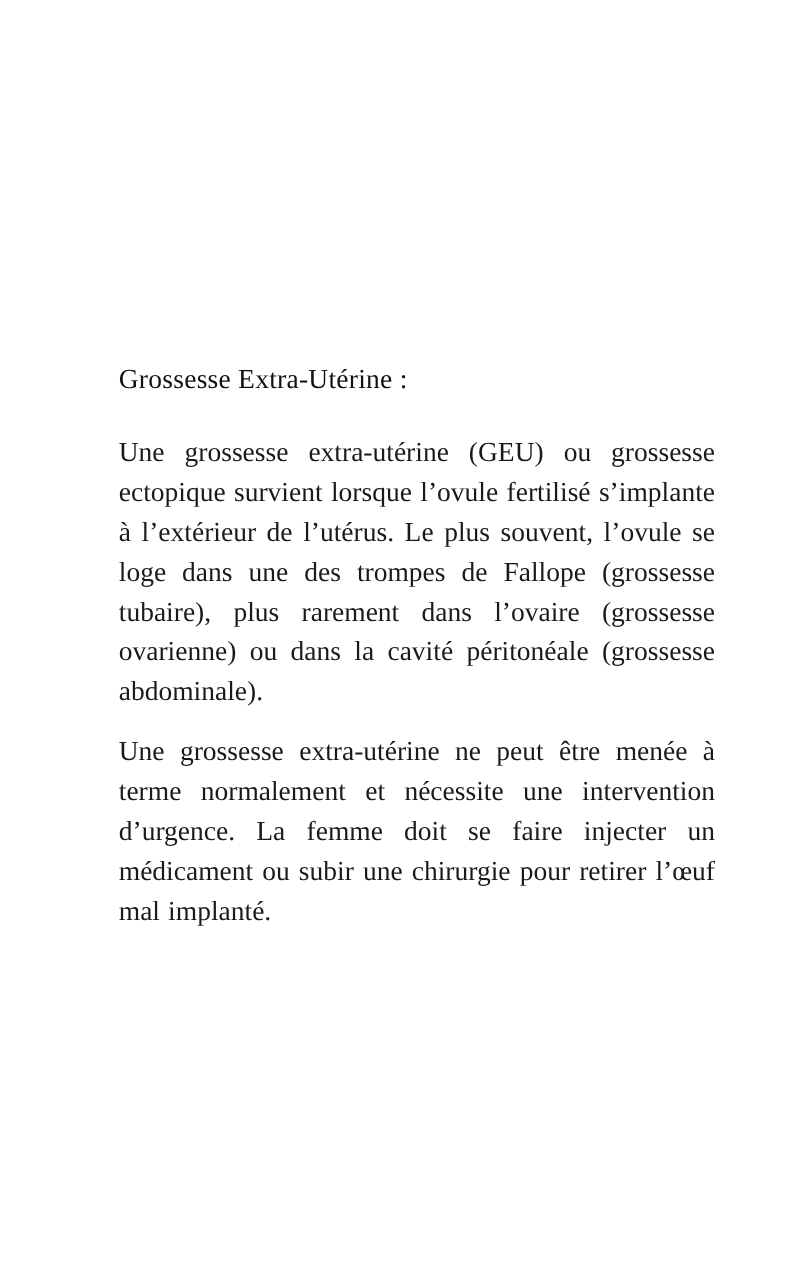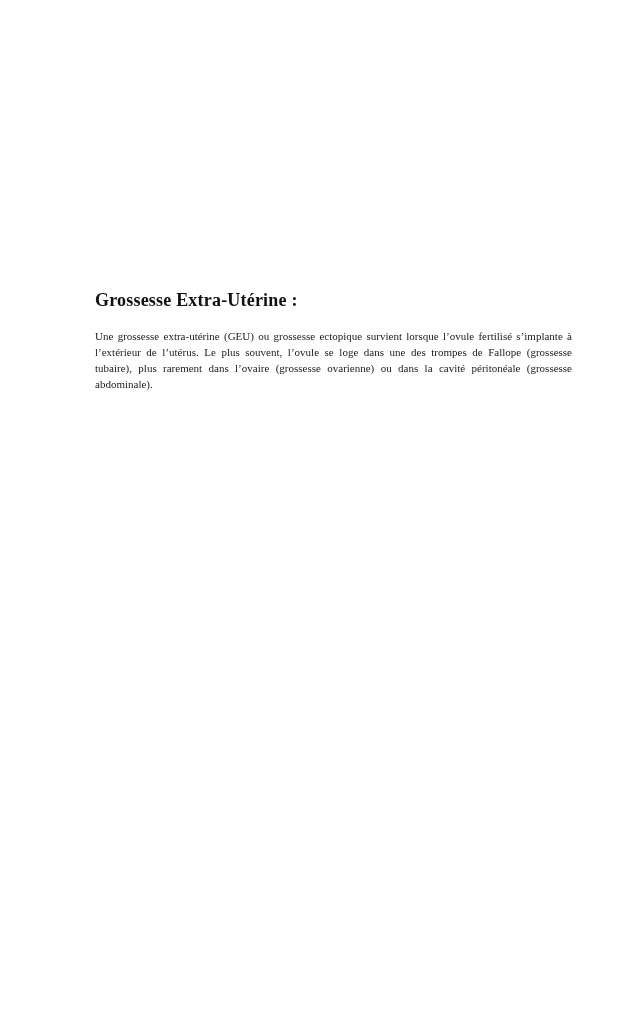--- a/index.html
+++ b/index.html
@@ -16,37 +16,38 @@
     font-family: "Liberation Serif", "DejaVu Serif", serif;
     color: #1a1a1a;
   }
   .content {
     position: absolute;
     top: 290px;
     left: 95px;
     width: 477px;
   }
   .heading {
-    font-size: 18px;
-    font-weight: bold;
-    margin: 0 0 18px 0;
+    font-size: 22px;
+    font-weight: normal;
+    margin: 0 0 30px 0;
     letter-spacing: 0.2px;
     color: #111111;
   }
   .para {
-    font-size: 11px;
+    font-size: 22px;
     line-height: 1.45;
     text-align: justify;
     text-justify: inter-word;
     margin: 0 0 16px 0;
     word-spacing: 1px;
     color: #1a1a1a;
   }
 </style>
 </head>
 <body>
 
 <div class="page">
   <div class="content">
     <h1 class="heading">Grossesse Extra-Utérine :</h1>
     <p class="para">Une grossesse extra-utérine (GEU) ou grossesse ectopique survient lorsque l’ovule fertilisé s’implante à l’extérieur de l’utérus. Le plus souvent, l’ovule se loge dans une des trompes de Fallope (grossesse tubaire), plus rarement dans l’ovaire (grossesse ovarienne) ou dans la cavité péritonéale (grossesse abdominale).</p>
+    <p class="para">Une grossesse extra-utérine ne peut être menée à terme normalement et nécessite une intervention d’urgence. La femme doit se faire injecter un médicament ou subir une chirurgie pour retirer l’œuf mal implanté.</p>
   </div>
 </div>
 
 </body></html>

